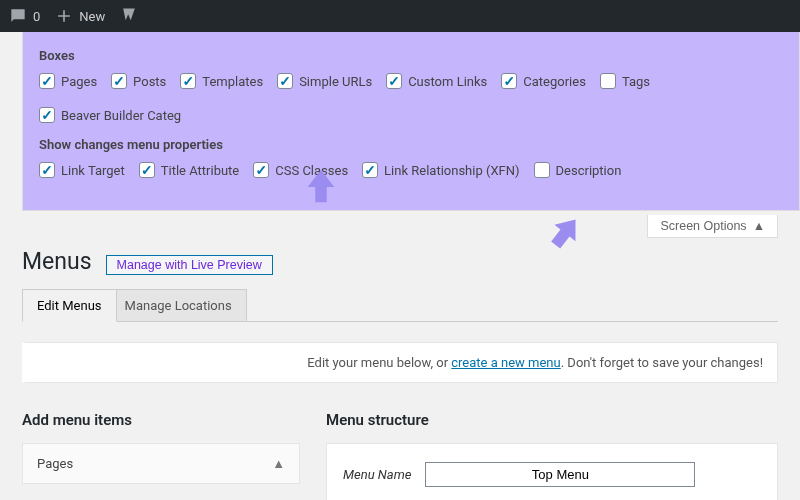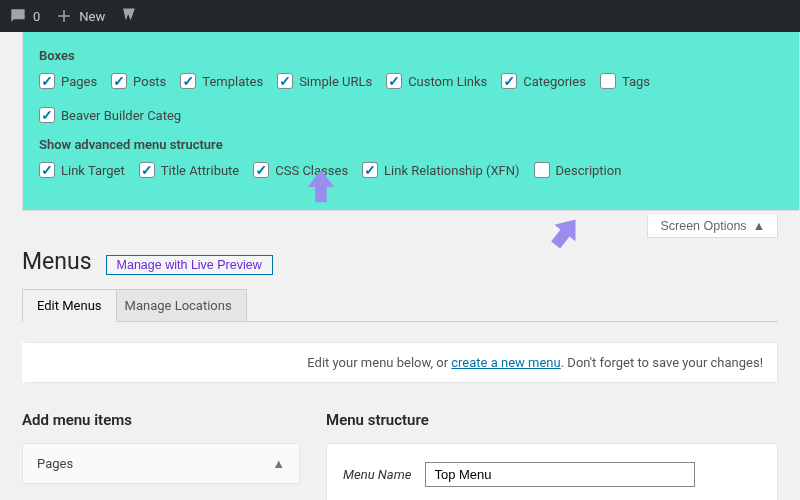--- a/index.html
+++ b/index.html
@@ -18,21 +18,21 @@
     color: #ccc;
     display: flex; align-items: center;
     padding: 0 8px;
     font-size: 13px;
   }
   .ab-item { display: flex; align-items: center; gap: 5px; margin-right: 14px; cursor: pointer; }
   .ab-item svg { width: 20px; height: 20px; fill: #a0a5aa; }
 
   .options-panel {
     margin: 0 0 0 22px;
-    background: #5eead4;
+    background: #c4b5fd;
     border: 1px solid #ddd;
     border-top: none;
     padding: 12px 16px 18px;
   }
   .options-panel h4 { font-size: 13px; font-weight: 600; margin: 4px 0 10px; }
   .chk-row { display: flex; flex-wrap: wrap; gap: 18px 14px; margin-bottom: 14px; }
   .chk { display: flex; align-items: center; gap: 6px; cursor: pointer; }
   .chk input[type=checkbox] {
     appearance: none; width: 16px; height: 16px;
     border: 1px solid #7e8993; border-radius: 3px;
@@ -87,21 +87,21 @@
     background: #fafafa; border: 1px solid #e5e5e5;
     padding: 12px 14px; display: flex; justify-content: space-between;
     align-items: center; cursor: pointer; font-size: 13px;
   }
   .accordion-head .arr { color: #777; }
 
   .structure-box { border: 1px solid #e5e5e5; padding: 18px 16px; background: #fff; }
   .mn-row { display: flex; align-items: center; gap: 14px; }
   .mn-row label { font-style: italic; color: #333; }
   .mn-row input {
-    border: 1px solid #7e8993; padding: 4px 8px; font-size: 13px; width: 270px;
+    border: 1px solid #7e8993; padding: 4px 8px; font-size: 13px; width: 270px; text-align: center;
   }
 
   .purple-arrow {
     position: absolute; width: 38px; height: 38px; pointer-events: none;
   }
   .purple-arrow svg { width: 100%; height: 100%; }
 </style>
 </head>
 <body>
 
@@ -154,21 +154,21 @@
       </label>
       <label class="chk">
         <input type="checkbox" style="">
         <span>Tags</span>
       </label>
       <label class="chk">
         <input type="checkbox" checked="" style="">
         <span>Beaver Builder Categ</span>
       </label>
     </div>
-  <h4>Show advanced menu structure</h4>
+  <h4>Show changes menu properties</h4>
   <div class="chk-row" id="adv-row">
       <label class="chk">
         <input type="checkbox" checked="" style="">
         <span>Link Target</span>
       </label>
       <label class="chk">
         <input type="checkbox" checked="" style="">
         <span>Title Attribute</span>
       </label>
       <label class="chk">

